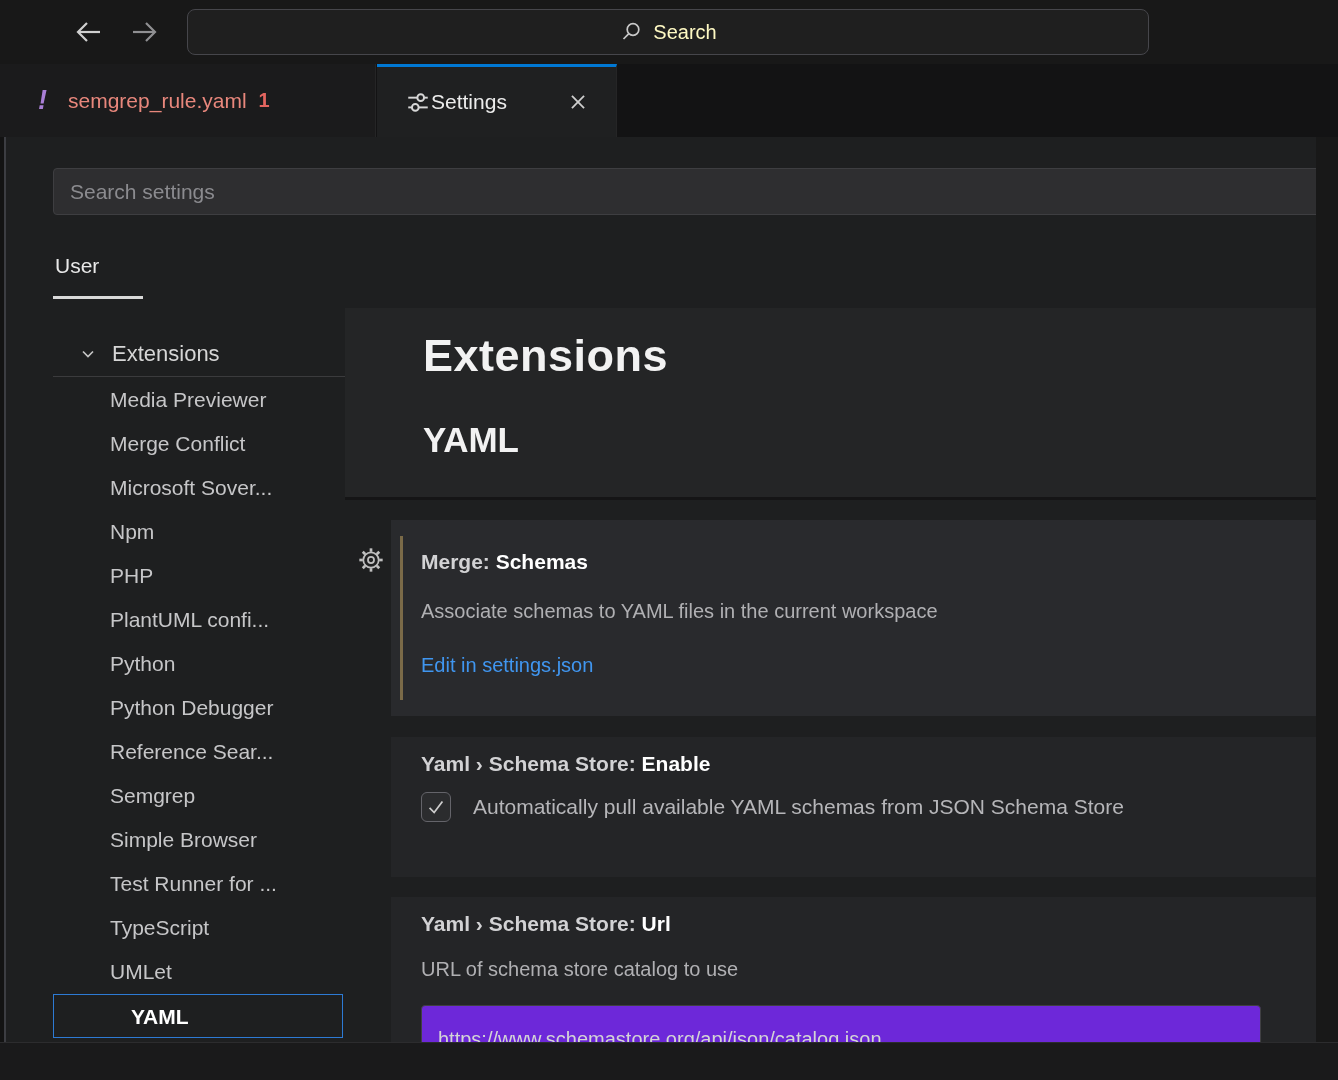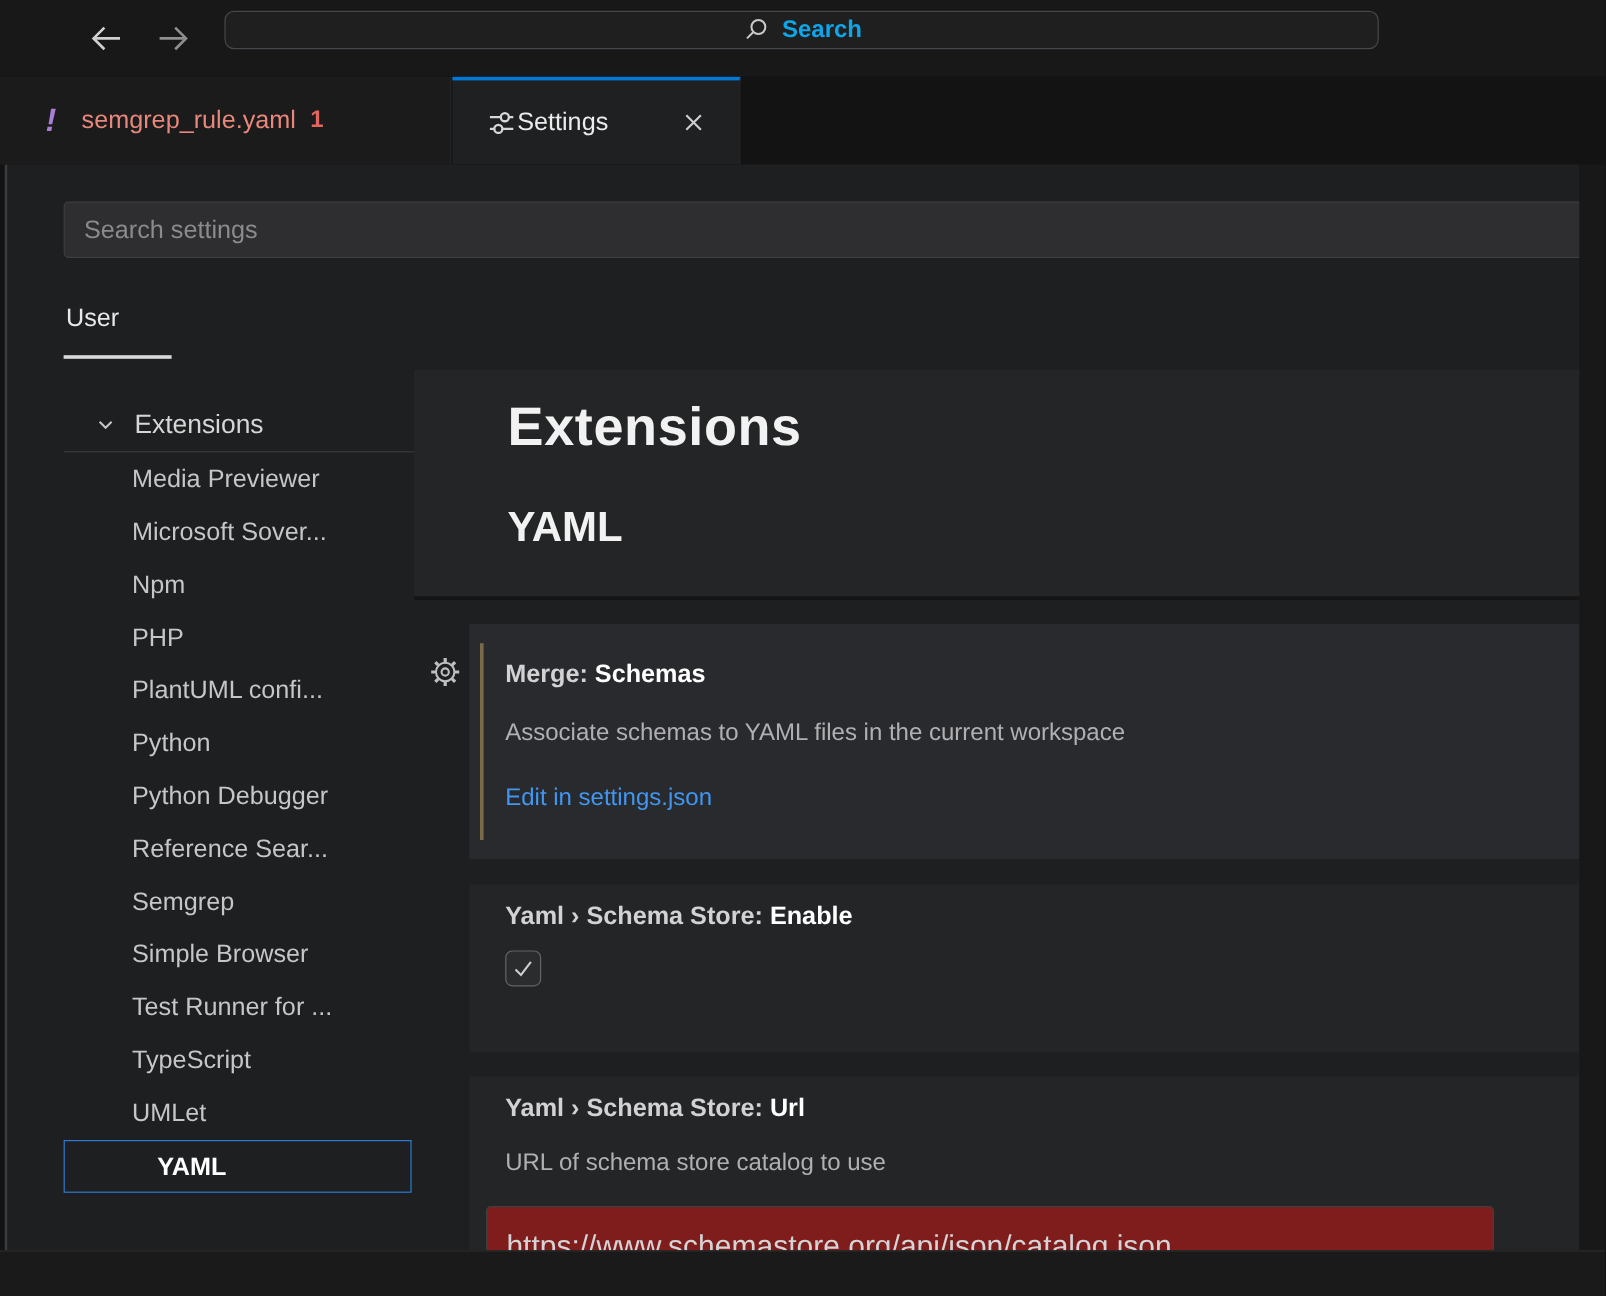--- a/index.html
+++ b/index.html
@@ -4,24 +4,24 @@
 <style>
   * { margin:0; padding:0; box-sizing:border-box; }
   html,body { background:#111; }
   body { font-family:"Liberation Sans", sans-serif; }
   #app { position:relative; width:1338px; height:1080px; overflow:hidden; background:#181818; }
 
   
   .titlebar { position:absolute; left:0; top:0; width:1338px; height:64px; background:#181818; }
   .nav-arrows { position:absolute; left:72px; top:17px; display:flex; gap:21px; }
   .nav-btn { width:34px; height:30px; display:flex; align-items:center; justify-content:center; cursor:default; }
-  .command-center { position:absolute; left:187px; top:9px; width:962px; height:32px;
+  .command-center { position:absolute; left:187px; top:9px; width:962px; height:46px;
     background:#1f1f1f; border:1px solid #46464b; border-radius:8px;
     display:flex; align-items:center; justify-content:center; gap:10px;
-    color:#0ea5e9; font-size:20px;font-weight:bold; }
+    color:#fef9c3; font-size:20px; }
 
   
   .tabbar { position:absolute; left:0; top:64px; width:1338px; height:73px; background:#131314; }
   .tab-file { position:absolute; left:0; top:0; width:376px; height:73px; background:#1b1b1c;
     border-right:1px solid #252526; display:flex; align-items:center; padding-left:38px; }
   .tab-file .file-icon { font-size:27px; font-weight:700; font-style:italic; color:var(--yaml-icon-purple,#a97fd6); width:26px; }
   .tab-file .file-name { font-size:21px; color:var(--tab-error-fg,#e8877c); margin-left:4px; }
   .tab-file .file-badge { font-size:20px; font-weight:600; color:var(--tab-badge-fg,#e3655f); margin-left:12px; }
   .tab-settings { position:absolute; left:377px; top:0; width:240px; height:73px; background:#1f2021;
     border-top:3px solid var(--accent,#0078d4); border-right:1px solid #252526;
@@ -79,23 +79,23 @@
   .row-schemas .row-desc { top:80px; }
   .row-url .row-desc { top:61px; }
 
   .row-link { position:absolute; left:30px; top:134px; font-size:20px; color:var(--link,#4096f0); cursor:pointer; }
 
   .checkbox-line { position:absolute; left:30px; top:55px; display:flex; align-items:center; }
   .checkbox { width:30px; height:30px; border:1px solid #64646a; border-radius:6px; background:#2b2c2e;
     display:flex; align-items:center; justify-content:center; }
   .checkbox-label { margin-left:22px; font-size:21px; color:#b6b6b9; white-space:nowrap; }
 
-  .url-input { position:absolute; left:14px; top:108px; width:840px; height:54px;
-    background:#7f1d1d; border:1px solid #404043; border-radius:4px;
-    color:#d4d4d6; font-size:25px; padding:14px 0 0 16px; outline:none; font-family:"Liberation Sans", sans-serif; }
+  .url-input { position:absolute; left:30px; top:108px; width:840px; height:54px;
+    background:#6d28d9; border:1px solid #404043; border-radius:4px;
+    color:#d4d4d6; font-size:20px; padding:14px 0 0 16px; outline:none; font-family:"Liberation Sans", sans-serif; }
 
   
   .bottom-strip { position:absolute; left:0; top:1042px; width:1338px; height:38px; background:#1a1a1b; border-top:1px solid #2c2c2e; }
 
   svg { display:block; }
 </style>
 </head>
 <body>
 
 <div id="app">
@@ -179,20 +179,21 @@
         <span class="chev">
           <svg width="20" height="20" viewBox="0 0 20 20" fill="none" stroke="#c5c5c5" stroke-width="1.7">
             <path d="M5 7.5 L10 12.5 L15 7.5"></path>
           </svg>
         </span>
         <span class="root-label">Extensions</span>
       </div>
       <div class="toc-rule"></div>
       <div>
           <div class="toc-item">Media Previewer</div>
+          <div class="toc-item">Merge Conflict</div>
           <div class="toc-item">Microsoft Sover...</div>
           <div class="toc-item">Npm</div>
           <div class="toc-item">PHP</div>
           <div class="toc-item">PlantUML confi...</div>
           <div class="toc-item">Python</div>
           <div class="toc-item">Python Debugger</div>
           <div class="toc-item">Reference Sear...</div>
           <div class="toc-item">Semgrep</div>
           <div class="toc-item">Simple Browser</div>
           <div class="toc-item">Test Runner for ...</div>
@@ -233,20 +234,21 @@
       <div class="setting-row row-enable">
         <div class="row-title">
           <span>Yaml › Schema Store: </span><span class="emph">Enable</span>
         </div>
         <div class="checkbox-line">
           <div class="checkbox">
             <svg width="22" height="22" viewBox="0 0 24 24" fill="none" stroke="#cdcdcd" stroke-width="1.9">
               <path d="M5 13 L10 18 L19 6"></path>
             </svg>
           </div>
+          <div class="checkbox-label">Automatically pull available YAML schemas from JSON Schema Store</div>
         </div>
       </div>
 
       <div class="setting-row row-url">
         <div class="row-title">
           <span>Yaml › Schema Store: </span><span class="emph">Url</span>
         </div>
         <div class="row-desc">URL of schema store catalog to use</div>
         <input class="url-input" value="https://www.schemastore.org/api/json/catalog.json" style="">
       </div>

